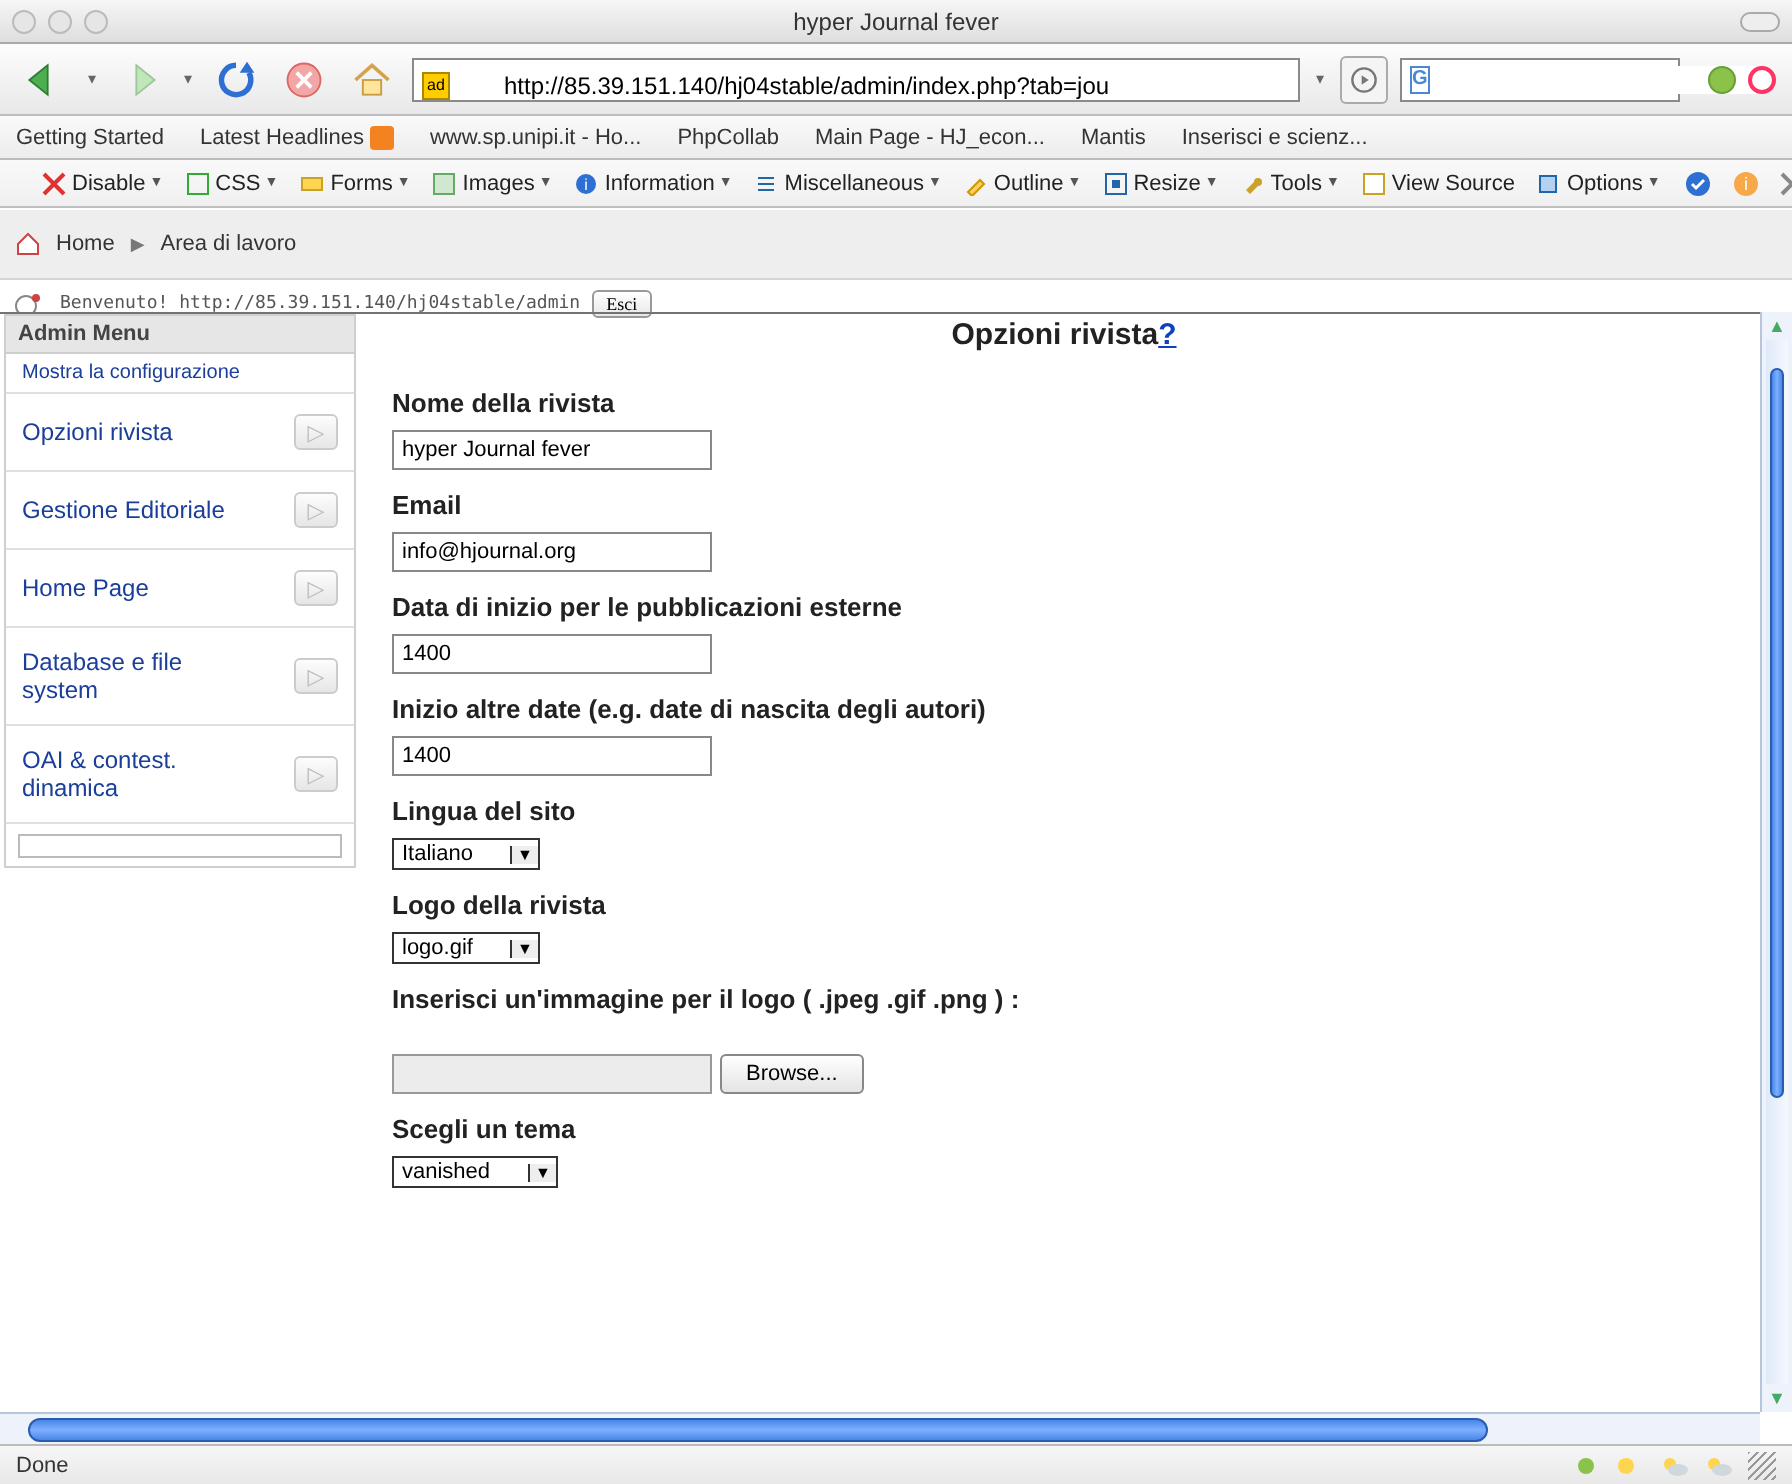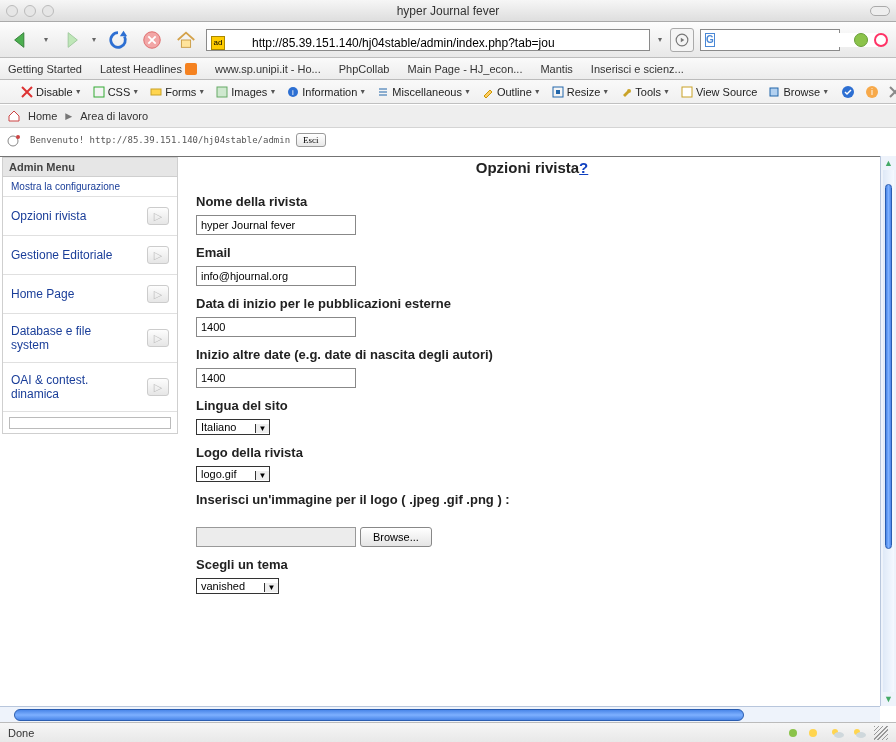--- a/index.html
+++ b/index.html
@@ -32,21 +32,21 @@
 .rss { width:12px;height:12px;background:#f58220;border-radius:2px; }
 
 
 .devbar { height: 24px; background: linear-gradient(#f9f9f9,#f0f0f0); border-bottom:1px solid #c0c0c0; display:flex; align-items:center; padding:0 16px; gap:2px; font-size:11px; color:#222;}
 .devitem { display:flex; align-items:center; gap:2px; padding:0 4px; white-space:nowrap;}
 .devitem .ico { width:14px;height:14px; display:flex;align-items:center;justify-content:center; }
 .devcaret { font-size:7px; color:#555; }
 .devbar .spacer { flex:1; }
 
 
-.breadcrumb { height: 24px; background:#eee; border-top:1px solid #fff; border-bottom:1px solid #d4d4d4; display:flex; align-items:center; padding:4px 8px; gap:8px; font-size:11px; color:#333;}
+.breadcrumb { height: 36px; background:#eee; border-top:1px solid #fff; border-bottom:1px solid #d4d4d4; display:flex; align-items:center; padding:4px 8px; gap:8px; font-size:11px; color:#333;}
 .breadcrumb .chev { color:#777; font-size:9px; }
 .breadcrumb .homeico { width:12px;height:12px; display:flex; }
 
 
 .welcomebar { height: 24px; display:flex; align-items:center; padding:0 6px; gap:6px; font-size:9px; color:#555; font-family:monospace;}
 .welcomebar .ico { width:18px;height:18px; }
 .escibtn { font-family:"Lucida Grande"; font-size:9px; padding:1px 6px; border:1px solid #999; background:linear-gradient(#fff,#e8e8e8); border-radius:3px;}
 
 
 .content { position:absolute; top:156px; bottom:36px; left:0; right:16px; display:flex; border-top:1px solid #737373; }
@@ -254,21 +254,21 @@
         </svg>
       </span>
       <span>View Source</span>
     </div>
   <div class="devitem">
       <span class="ico">
         <svg width="12" height="12">
           <rect x="2" y="2" width="8" height="8" fill="#b3d1f0" stroke="#26a"></rect>
         </svg>
       </span>
-      <span>Browse</span>
+      <span>Options</span>
       <span class="devcaret">▼</span>
     </div>
   <div class="spacer"></div>
   <div class="devitem">
       <svg width="14" height="14">
         <circle cx="7" cy="7" r="6" fill="#2d6fd2"></circle>
         <path d="M4 7l2 2 4-4" stroke="#fff" fill="none" stroke-width="1.5"></path>
       </svg>
     </div>
   <div class="devitem">

